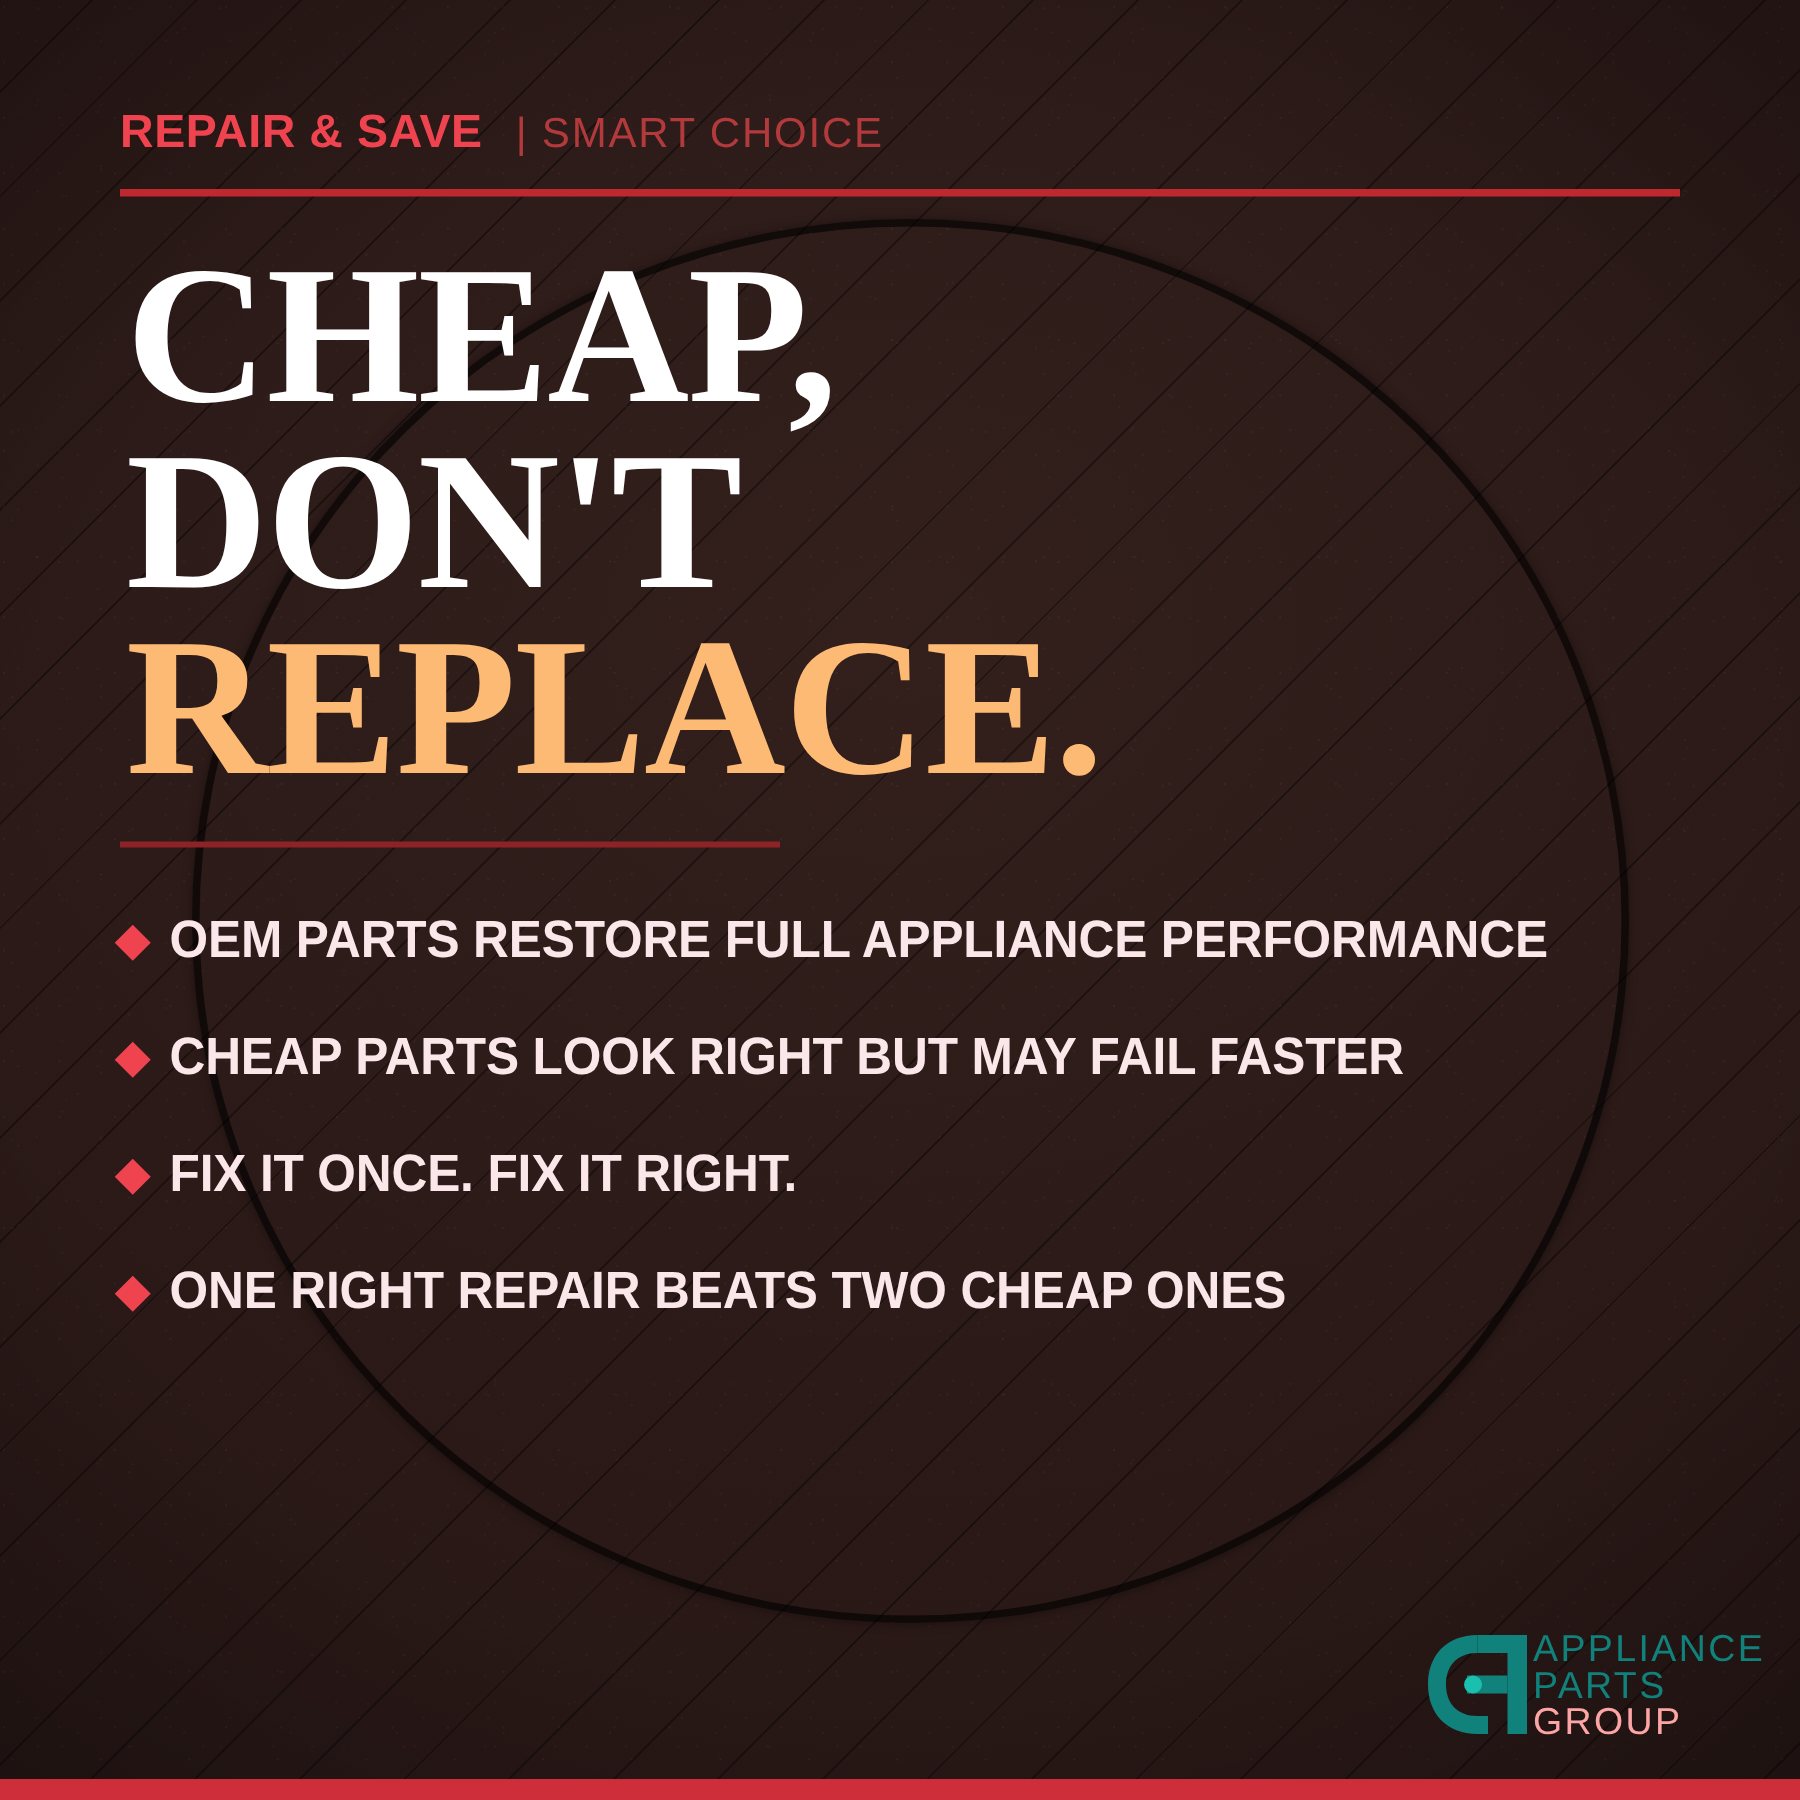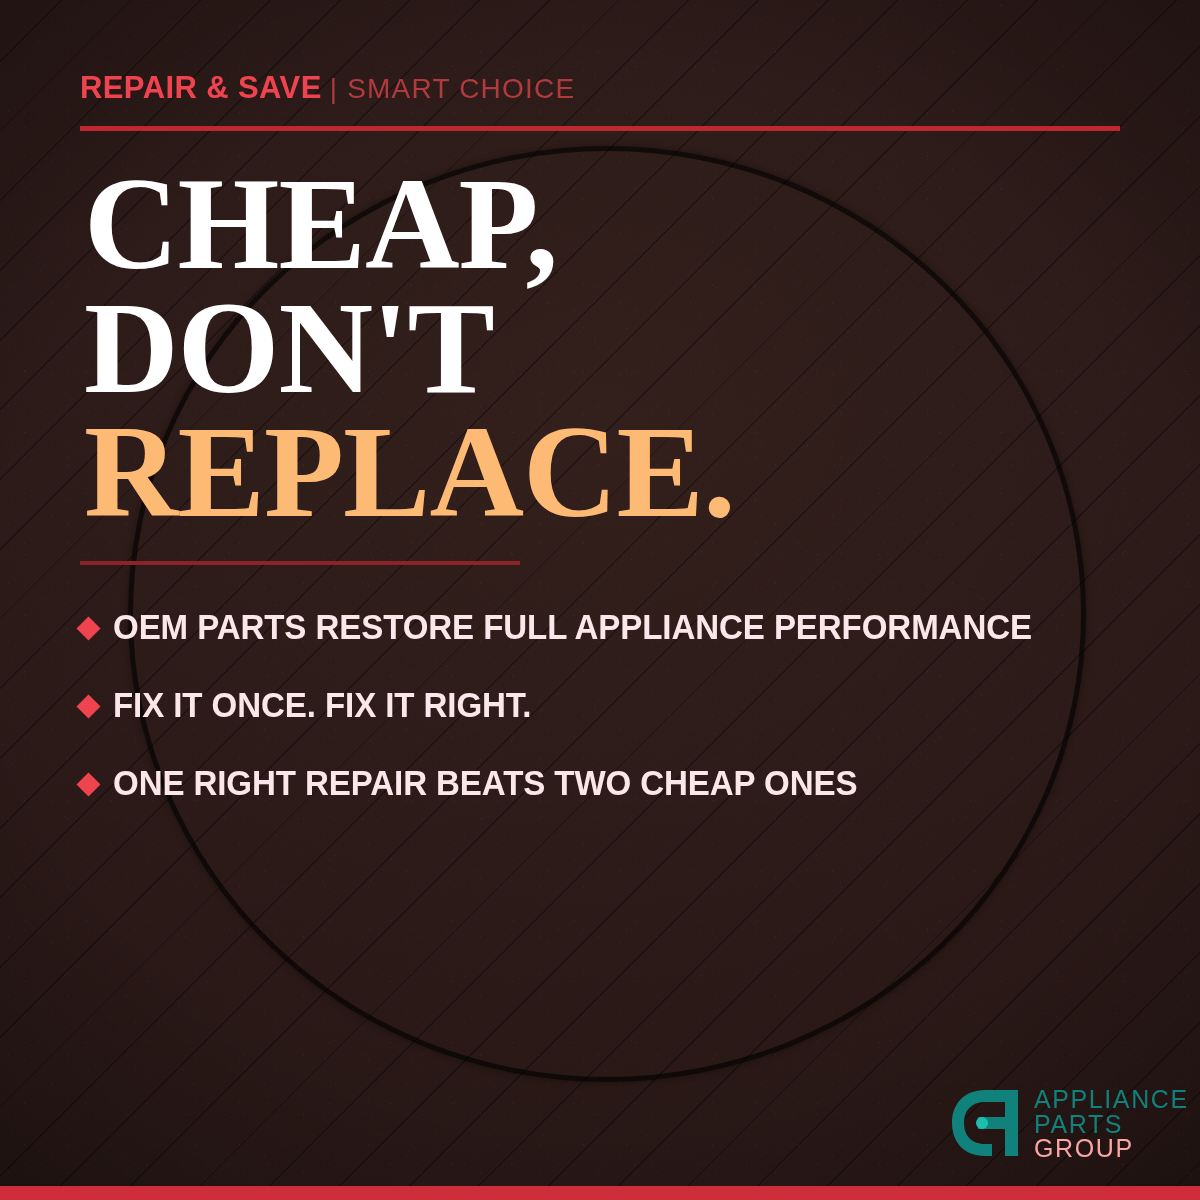--- a/index.html
+++ b/index.html
@@ -75,21 +75,21 @@
     inset: 0;
   }
 
   
   .kicker {
     position: absolute;
     left: 80px;
     top: 72px;
     display: flex;
     align-items: baseline;
-    gap: 8px;
+    gap: 22px;
     white-space: nowrap;
     text-align: right;
   }
   .kicker-main {
     font-size: 31px;
     font-weight: bold;
     letter-spacing: 0.4px;
     color: #ef4450;
     line-height: 1;
   }
@@ -171,21 +171,21 @@
     transform-origin: left center;
   }
 
   
   .logo {
     position: absolute;
     left: 948px;
     top: 1086px;
     display: flex;
     align-items: flex-start;
-    gap: 12px;
+    gap: 0;
   }
   .logo-mark {
     width: 74px;
     height: 74px;
     flex: 0 0 auto;
   }
   .logo-words {
     display: flex;
     flex-direction: column;
     line-height: 0.98;
@@ -233,20 +233,24 @@
       <span class="l2">DON'T</span>
       <span class="l3">REPLACE.</span>
     </div>
 
     <div class="mid-rule"></div>
 
     <div class="bullets">
       <div class="bullet">
         <span class="diamond"></span>
         <span class="bullet-text">OEM PARTS RESTORE FULL APPLIANCE PERFORMANCE</span>
+      </div>
+      <div class="bullet">
+        <span class="diamond"></span>
+        <span class="bullet-text">CHEAP PARTS LOOK RIGHT BUT MAY FAIL FASTER</span>
       </div>
       <div class="bullet">
         <span class="diamond"></span>
         <span class="bullet-text">FIX IT ONCE. FIX IT RIGHT.</span>
       </div>
       <div class="bullet">
         <span class="diamond"></span>
         <span class="bullet-text">ONE RIGHT REPAIR BEATS TWO CHEAP ONES</span>
       </div>
     </div>

